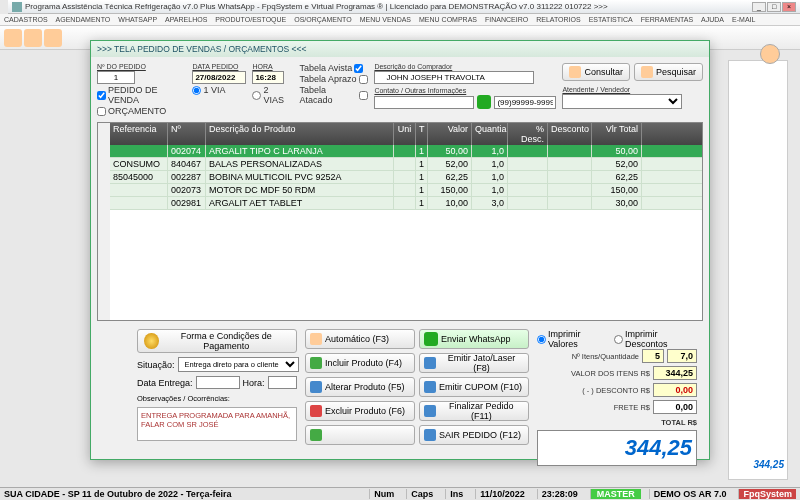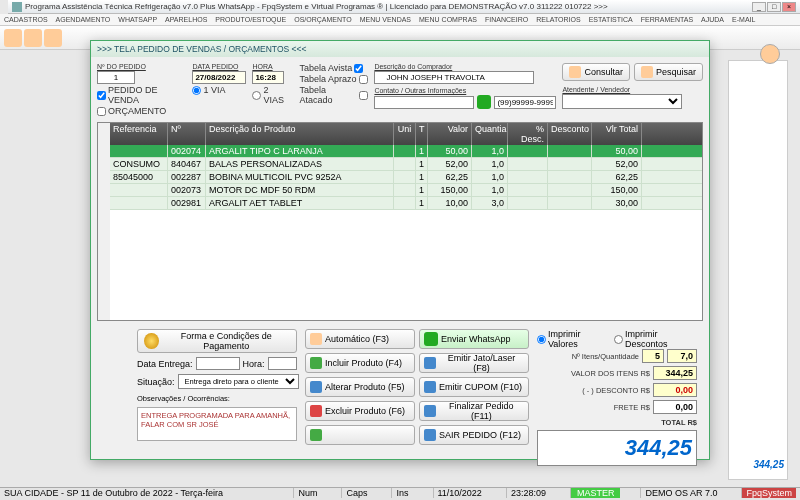--- a/index.html
+++ b/index.html
@@ -48,21 +48,21 @@
 .act-btn { width: 110px; height: 20px; padding: 2px 4px; justify-content: flex-start; }
 .act-btn.green .bi { background: #4a4; } .act-btn.blue .bi { background: #48c; } .act-btn.red .bi { background: #d44; }
 .act-btn.wa { background: linear-gradient(#e6ffe6,#c8f0c8); }
 .right-pane { width: 160px; font-size: 8px; }
 .radio-row { display: flex; gap: 6px; font-size: 7px; }
 .sum-row { display: flex; align-items: center; justify-content: flex-end; gap: 3px; margin-bottom: 3px; }
 .sum-row .k { color: #333; font-size: 7.5px; }
 .sum-row .v { border: 1px solid #888; background: #ffc; padding: 1px 3px; min-width: 44px; text-align: right; font-weight: bold; }
 .sum-row .v.red { color: #c00; }
 .total-box { border: 1px solid #888; background: #fff; padding: 4px; text-align: right; font-size: 22px; color: #06c; font-style: italic; font-weight: bold; margin-top: 2px; }
-.status-bar { position: absolute; bottom: 0; left: 0; right: 0; height: 13px; background: #e4e4e4; border-top: 1px solid #aaa; display: flex; align-items: flex-start; font-size: 7px; padding: 0 4px; gap: 20px; }
+.status-bar { position: absolute; bottom: 0; left: 0; right: 0; height: 13px; background: #e4e4e4; border-top: 1px solid #aaa; display: flex; align-items: center; font-size: 7px; padding: 0 4px; gap: 8px; font-weight: bold; }
 .status-bar .seg { border-left: 1px solid #bbb; padding: 0 4px; }
 .status-bar .green { background: #4c4; color: #fff; padding: 0 6px; }
 .bg-panel { position: absolute; right: 12px; top: 60px; width: 60px; bottom: 20px; background: #fff; border: 1px solid #ccc; }
 .bg-total { position: absolute; right: 16px; bottom: 30px; font-size: 10px; color: #06c; font-style: italic; font-weight: bold; }
 .side-arrow { position: absolute; right: 20px; top: 44px; width: 20px; height: 20px; background: #fc9; border-radius: 50%; border: 1px solid #aaa; }
 .wa-ico { width: 14px; height: 14px; background: #2a2; border-radius: 3px; display: inline-block; }
 </style>
 </head>
 <body>
 
@@ -254,28 +254,28 @@
       <div class="grid-empty"></div>
     </div>
 
     <div class="lower">
       <div class="left-pane">
         <button class="btn pay-btn">
             <span class="bi"></span>
             <span>Forma e Condições de Pagamento</span>
           </button>
         <div class="lbl-row">
+            <span>Situação:</span>
+            <select><option>Entrega direto para o cliente</option></select>
+          </div>
+        <div class="lbl-row">
             <span>Data Entrega:</span>
             <input style="width: 44px;">
             <span>Hora:</span>
             <input style="width: 24px;">
-          </div>
-        <div class="lbl-row">
-            <span>Situação:</span>
-            <select><option>Entrega direto para o cliente</option></select>
           </div>
         <div><span style="font-size:7.5px">Observações / Ocorrências:</span></div>
         <div class="obs-box">ENTREGA PROGRAMADA PARA AMANHÃ, FALAR COM SR JOSÉ</div>
       </div>
 
       <div class="mid-pane">
         <div class="btn-col">
           <button class="btn act-btn">
               <span class="bi"></span>
               <span>Automático   (F3)</span>

